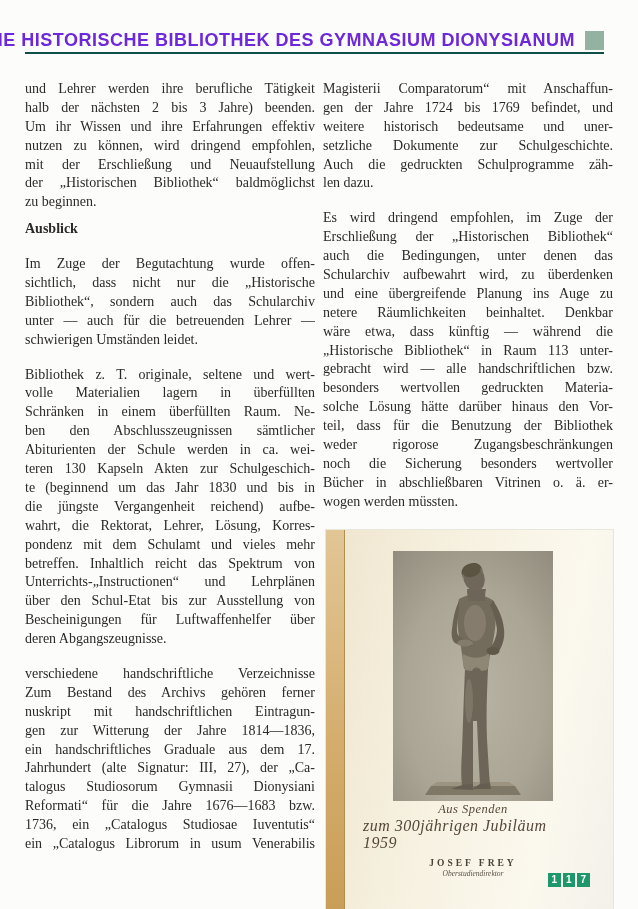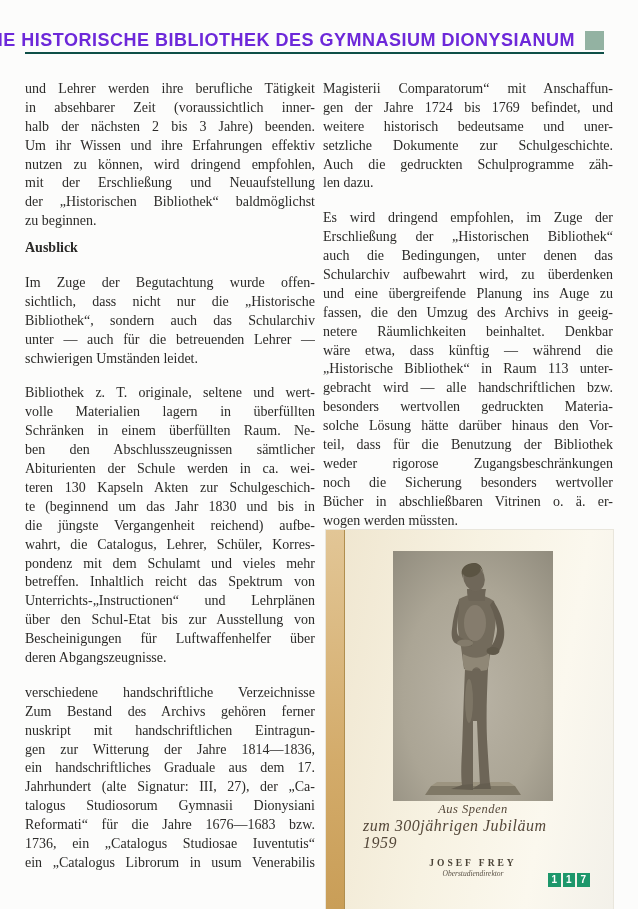--- a/index.html
+++ b/index.html
@@ -69,21 +69,20 @@
 
   <header class="hdr">
     <span class="hdr-title">DIE HISTORISCHE BIBLIOTHEK DES GYMNASIUM DIONYSIANUM</span>
     <span class="hdr-sq"></span>
   </header>
   <div class="hdr-rule"></div>
 
   <div class="col col-left" id="col-left">
       <div class="para">
         <div class="line">und Lehrer werden ihre berufliche Tätigkeit</div>
-        <div class="line">in absehbarer Zeit (voraussichtlich inner-</div>
         <div class="line">halb der nächsten 2 bis 3 Jahre) beenden.</div>
         <div class="line">Um ihr Wissen und ihre Erfahrungen effektiv</div>
         <div class="line">nutzen zu können, wird dringend empfohlen,</div>
         <div class="line">mit der Erschließung und Neuaufstellung</div>
         <div class="line">der „Historischen Bibliothek“ baldmöglichst</div>
         <div class="line end">zu beginnen.</div>
       </div>
       <div class="heading">Ausblick</div>
       <div class="para">
         <div class="line">Im Zuge der Begutachtung wurde offen-</div>
@@ -94,21 +93,21 @@
       </div>
       <div class="para">
         <div class="line">Bibliothek z. T. originale, seltene und wert-</div>
         <div class="line">volle Materialien lagern in überfüllten</div>
         <div class="line">Schränken in einem überfüllten Raum. Ne-</div>
         <div class="line">ben den Abschlusszeugnissen sämtlicher</div>
         <div class="line">Abiturienten der Schule werden in ca. wei-</div>
         <div class="line">teren 130 Kapseln Akten zur Schulgeschich-</div>
         <div class="line">te (beginnend um das Jahr 1830 und bis in</div>
         <div class="line">die jüngste Vergangenheit reichend) aufbe-</div>
-        <div class="line">wahrt, die Catalogus, Lehrer, Schüler, Korres-</div>
+        <div class="line">wahrt, die Rektorat, Lehrer, Lösung, Korres-</div>
         <div class="line">pondenz mit dem Schulamt und vieles mehr</div>
         <div class="line">betreffen. Inhaltlich reicht das Spektrum von</div>
         <div class="line">Unterrichts-„Instructionen“ und Lehrplänen</div>
         <div class="line">über den Schul-Etat bis zur Ausstellung von</div>
         <div class="line">Bescheinigungen für Luftwaffenhelfer über</div>
         <div class="line end">deren Abgangszeugnisse.</div>
       </div>
       <div class="para">
         <div class="line">verschiedene handschriftliche Verzeichnisse</div>
         <div class="line">Zum Bestand des Archivs gehören ferner</div>
@@ -130,21 +129,20 @@
         <div class="line">setzliche Dokumente zur Schulgeschichte.</div>
         <div class="line">Auch die gedruckten Schulprogramme zäh-</div>
         <div class="line end">len dazu.</div>
       </div>
       <div class="para">
         <div class="line">Es wird dringend empfohlen, im Zuge der</div>
         <div class="line">Erschließung der „Historischen Bibliothek“</div>
         <div class="line">auch die Bedingungen, unter denen das</div>
         <div class="line">Schularchiv aufbewahrt wird, zu überdenken</div>
         <div class="line">und eine übergreifende Planung ins Auge zu</div>
-        <div class="line">fassen, die den Umzug des Archivs in geeig-</div>
         <div class="line">netere Räumlichkeiten beinhaltet. Denkbar</div>
         <div class="line">wäre etwa, dass künftig — während die</div>
         <div class="line">„Historische Bibliothek“ in Raum 113 unter-</div>
         <div class="line">gebracht wird — alle handschriftlichen bzw.</div>
         <div class="line">besonders wertvollen gedruckten Materia-</div>
         <div class="line">solche Lösung hätte darüber hinaus den Vor-</div>
         <div class="line">teil, dass für die Benutzung der Bibliothek</div>
         <div class="line">weder rigorose Zugangsbeschränkungen</div>
         <div class="line">noch die Sicherung besonders wertvoller</div>
         <div class="line">Bücher in abschließbaren Vitrinen o. ä. er-</div>

